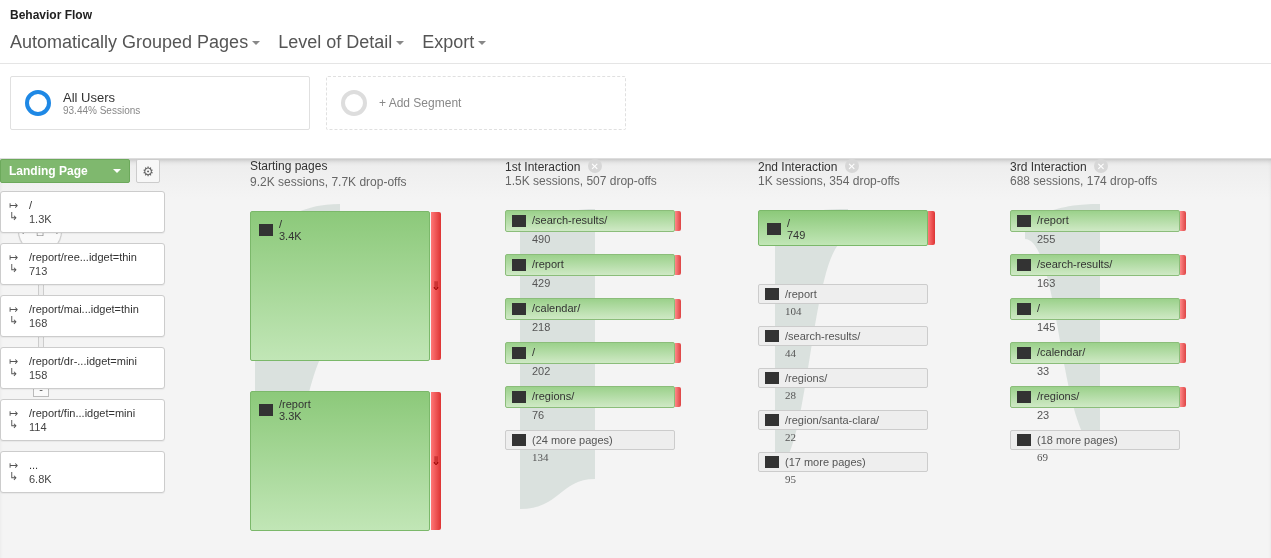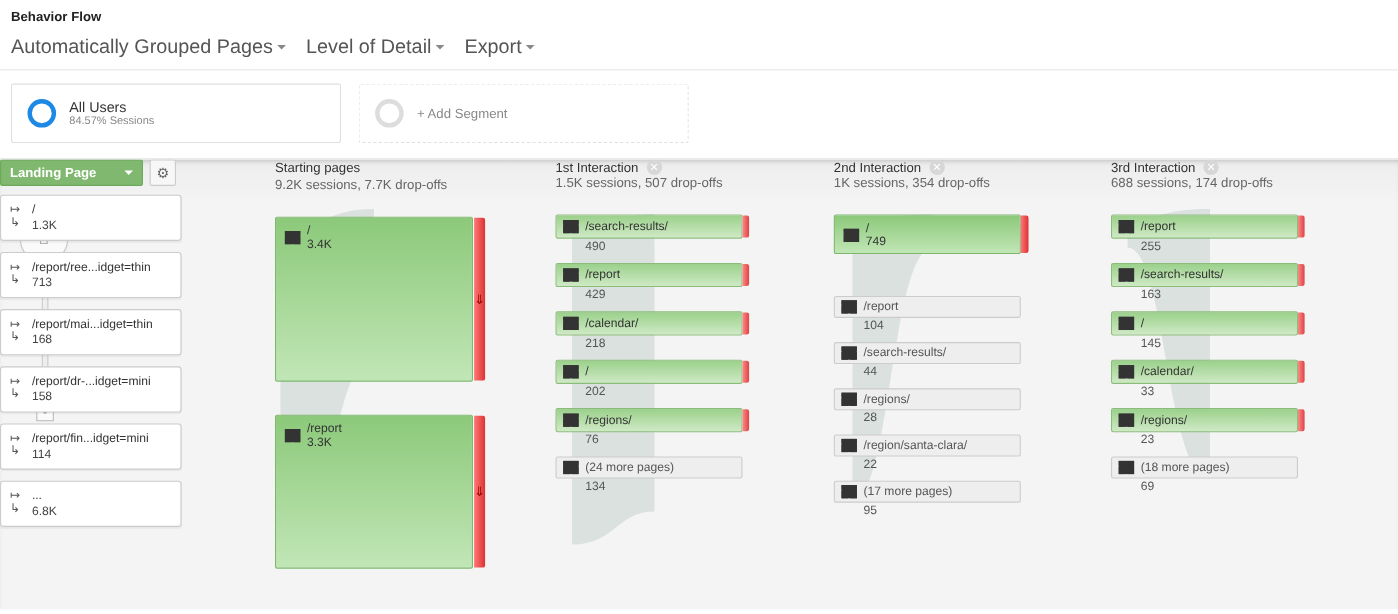--- a/index.html
+++ b/index.html
@@ -2,21 +2,21 @@
 <html><head>
 <meta charset="utf-8">
 <style>
   * { box-sizing: border-box; }
   html, body { margin:0; padding:0; font-family: Arial, Helvetica, sans-serif; font-size:12px; color:#333; background:#fff; width:1271px; }
   .header { padding:8px 10px 4px; }
   .title { font-size:12px; font-weight:bold; color:#212121; }
   .toolbar { padding:6px 10px 10px; display:flex; gap:18px; border-bottom:1px solid #e5e5e5; }
   .toolbar .item { color:#555; cursor:pointer; display:flex; align-items:center; gap:4px; font-size:18px; }
   .caret { width:0; height:0; border-left:4px solid transparent; border-right:4px solid transparent; border-top:4px solid #888; display:inline-block; }
-  .segments { padding:12px 10px 14px; display:flex; gap:16px; }
+  .segments { padding:12px 10px 28px; display:flex; gap:16px; }
   .seg-card { width:300px; height:54px; border:1px solid #e0e0e0; border-radius:2px; display:flex; align-items:center; padding:0 14px; gap:12px; background:#fff; cursor:pointer; }
   .seg-card.dashed { border-style:dashed; color:#888; }
   .circle { width:26px; height:26px; border:4px solid #1e88e5; border-radius:50%; flex-shrink:0; }
   .circle.gray { border-color:#ddd; }
   .seg-title { font-size:13px; color:#333; }
   .seg-sub { font-size:10px; color:#888; }
   .flow-area { position:relative; background: linear-gradient(to bottom,#ededed,#f4f4f4 40px,#f4f4f4); border-top:1px solid #ddd; padding:14px 12px 20px 12px; height:410px; overflow:hidden; box-shadow: inset 0 4px 6px -4px rgba(0,0,0,.3); }
   .col { position:absolute; top:0; }
   .col-header { font-size:12px; color:#333; font-weight:normal; margin-bottom:2px; }
   .col-sub { font-size:12px; color:#666; font-weight:normal; margin-bottom:22px; }
@@ -33,21 +33,21 @@
   .mini-icon::before { content:""; position:absolute; top:0; left:0; right:0; height:4px; background:#333; }
   .mini-icon::after { content:""; position:absolute; top:5px; left:0; width:6px; bottom:0; background:#333; box-shadow: 8px 0 0 #333; }
   .redbar { position:absolute; right:-12px; top:0; bottom:0; width:10px; background:linear-gradient(to right,#f77,#d33); border-radius:0 2px 2px 0; display:flex; align-items:center; justify-content:center; color:#900; font-size:12px; }
   .slim { width:170px; height:22px; background:linear-gradient(to bottom,#9bd18b,#cfe9c5); border:1px solid #8bbd7a; border-radius:2px; display:flex; align-items:center; padding:0 6px; gap:6px; font-size:11px; color:#333; position:relative; cursor:pointer; }
   .slim .lbl { line-height:11px; }
   .slim .cnt { position:absolute; left:26px; top:22px; font-size:11px; color:#555; }
   .slim-wrap { height:40px; position:relative; }
   .slim .rb { position:absolute; right:-7px; top:0; bottom:0; width:6px; background:linear-gradient(to right,#f88,#d44); border-radius:0 2px 2px 0; }
   .flat { width:170px; border:1px solid #ccc; background:#eee; height:20px; display:flex; align-items:center; padding:0 6px; gap:6px; font-size:11px; color:#555; border-radius:2px; cursor:pointer; position:relative; }
   .flat-wrap { height:38px; position:relative; }
-  .flat .cnt { position:absolute; left:26px; top:20px; font-size:11px; color:#555; }
+  .flat .cnt { position:absolute; left:26px; top:20px; font-size:11px; color:#555;font-family:Liberation Serif, serif; }
   
   .lp-row { display:flex; gap:6px; align-items:center; margin-bottom:8px; }
   .lp-select { width:130px; height:24px; background:#7fb86e; border:1px solid #6ca95b; border-radius:2px; color:#fff; display:flex; align-items:center; justify-content:space-between; padding:0 8px; font-size:12px; font-weight:bold; cursor:pointer;}
   .lp-select .caret { border-top-color:#fff; }
   .gear { width:24px; height:24px; border:1px solid #ccc; background:#f7f7f7; border-radius:2px; display:flex; align-items:center; justify-content:center; cursor:pointer; color:#666; font-size:13px; }
   
   .navwheel { position:absolute; left:18px; top:50px; width:44px; height:44px; border:1px solid #ccc; border-radius:50%; background:#fafafa; display:flex; align-items:center; justify-content:center; box-shadow:0 1px 1px rgba(0,0,0,.1); }
   .navwheel .home { font-size:14px; color:#777; }
   .navwheel .la, .navwheel .ra { position:absolute; top:50%; transform:translateY(-50%); font-size:10px; color:#888; }
   .navwheel .la { left:2px; } .navwheel .ra { right:2px; }
@@ -77,21 +77,21 @@
     <span>Export</span>
     <span class="caret"></span>
   </div>
 </div>
 
 <div class="segments">
   <div class="seg-card">
     <div class="circle"></div>
     <div>
       <div class="seg-title">All Users</div>
-      <div class="seg-sub">84.57% Sessions</div>
+      <div class="seg-sub">93.44% Sessions</div>
     </div>
   </div>
   <div class="seg-card dashed">
     <div class="circle gray"></div>
     <div>+ Add Segment</div>
   </div>
 </div>
 
 <div class="flow-area">
 

